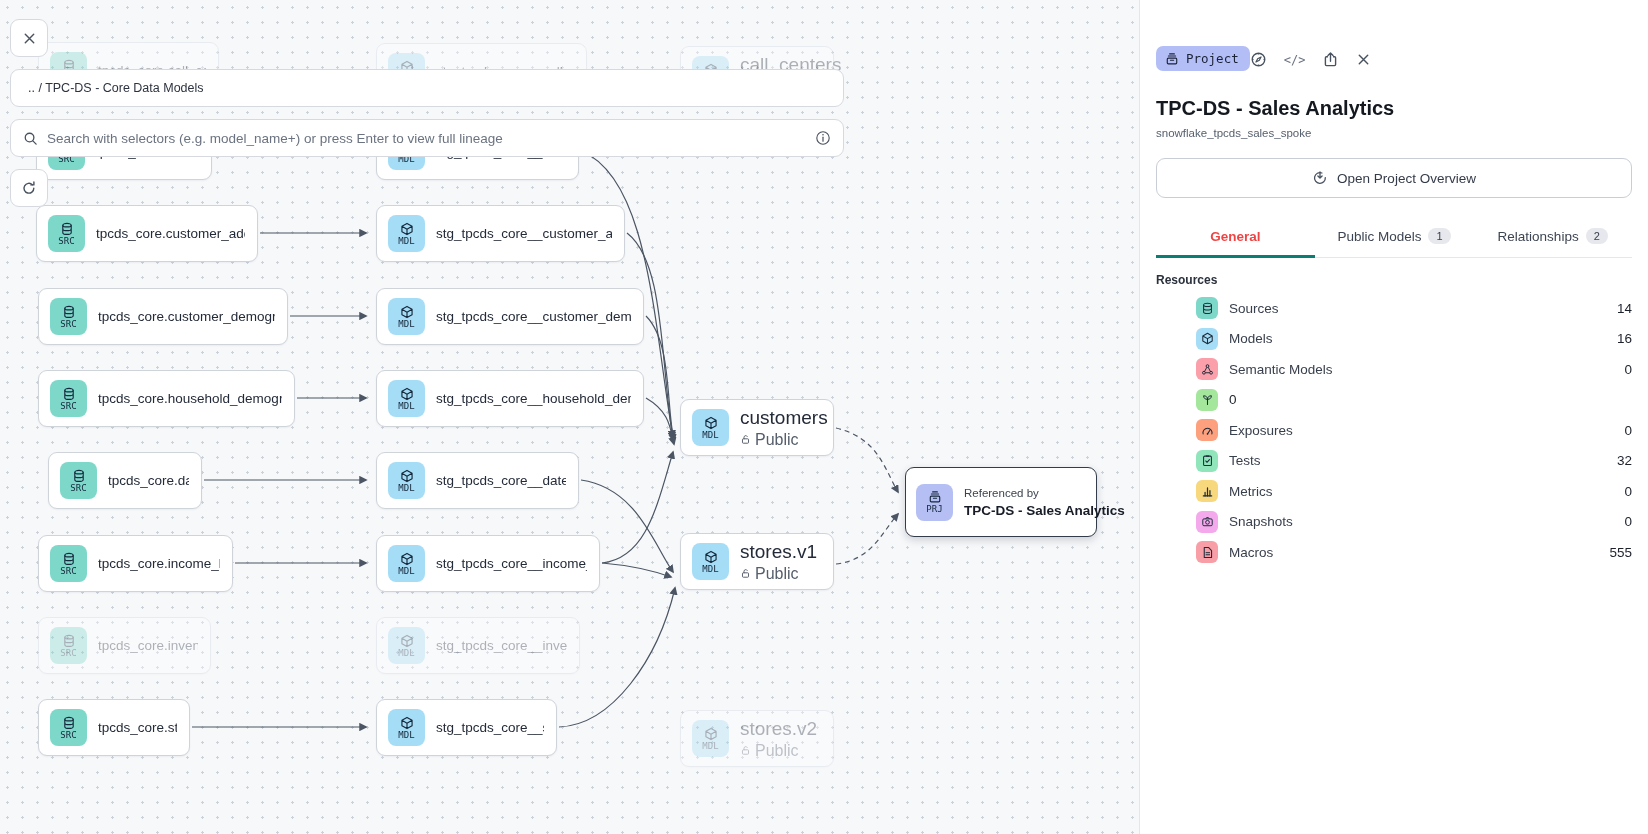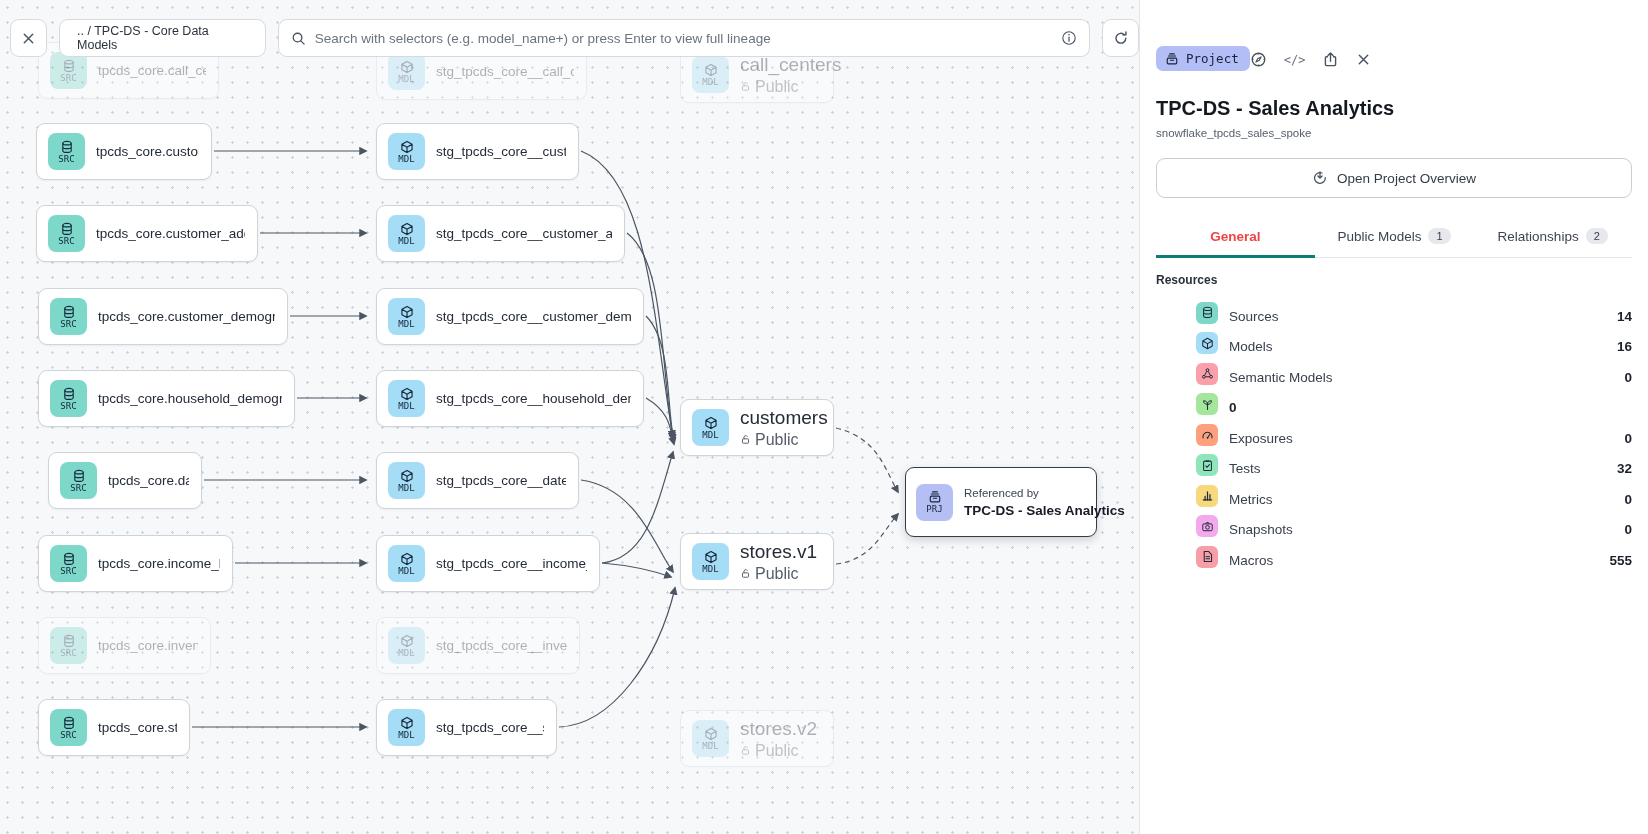--- a/index.html
+++ b/index.html
@@ -32,21 +32,21 @@
   .pub-vis svg { width:11px; height:11px; }
 
   .prj-node { position:absolute; z-index:3; left:905px; top:467px; width:192px; height:70px;
     background:#fff; border:1.5px solid #333c4a; border-radius:9px;
     box-shadow:0 3px 8px rgba(16,24,40,.18); display:flex; align-items:center;
     gap:11px; padding:0 10px; cursor:pointer; }
   .prj-cap { font-size:11.5px; color:#3c4450; }
   .prj-name { font-size:13.5px; font-weight:700; color:#171c26; margin-top:2px; white-space:nowrap; }
 
   
-  .toolbar { position:absolute; z-index:10; left:10px; top:19px; display:flex; gap:12px; }
+  .toolbar { position:absolute; z-index:10; left:10px; top:19px; display:flex; gap:12px;flex-direction:column; }
   .tbtn { width:38px; height:38px; background:#fff; border:1px solid #d6dae0; border-radius:9px;
     display:flex; align-items:center; justify-content:center; color:#39414e; cursor:pointer; }
   .crumb { height:38px; background:#fff; border:1px solid #d6dae0; border-radius:9px;
     display:flex; align-items:center; padding:0 17px; font-size:12.5px; color:#2c333f; cursor:pointer; }
   .searchbox { width:834px; height:38px; background:#fff; border:1px solid #d6dae0; border-radius:9px;
     display:flex; align-items:center; gap:9px; padding:0 12px; }
   .searchbox input { flex:1; border:none; outline:none; font-size:13.5px; color:#2a3140;
     font-family:"Liberation Sans", sans-serif; background:transparent; }
   .searchbox input::placeholder { color:#6b7380; }
   .icn { color:#48515e; display:inline-flex; }
@@ -69,26 +69,26 @@
     justify-content:center; gap:9px; font-size:13.5px; color:#343b48; cursor:pointer;
     font-family:"Liberation Sans", sans-serif; }
   .tabs { margin-top:21px; display:flex; border-bottom:1px solid #e5e7eb; }
   .tab { flex:1; display:flex; align-items:center; justify-content:center; gap:7px;
     padding:9px 0 11px; font-size:13.5px; color:#3d4552; cursor:pointer;
     border-bottom:3px solid transparent; margin-bottom:-1px; }
   .tab.active { color:#ef4444; font-weight:700; border-bottom-color:#0c7d72; }
   .pill { background:#e6e8ed; color:#39404d; font-size:11px; border-radius:10px;
     padding:2px 8px; }
   .res-head { margin:15px 0 6px; font-size:12px; font-weight:700; color:#2a313d; }
-  .res-row { display:flex; align-items:flex-end; gap:11px; height:30.5px; cursor:default;padding-left:40px; }
+  .res-row { display:flex; align-items:center; gap:11px; height:30.5px; cursor:default;padding-left:40px; }
   .chip { width:22px; height:22px; border-radius:6px; display:flex; align-items:center;
     justify-content:center; color:#1d2b3a; flex:0 0 22px; }
   .chip svg { width:13px; height:13px; }
   .res-label { flex:1; font-size:13.5px; color:#39404d; }
-  .res-count { font-size:13.5px; font-weight:700; color:#1c212b; }
+  .res-count { font-size:13.5px; font-weight:400; color:#1c212b; }
   .c-sources{background:#7ed8ca}.c-models{background:#a6ddf6}.c-semantic{background:#fb9fab}
   .c-seeds{background:#a4e79c}.c-exposures{background:#fca07e}.c-tests{background:#90e6ba}
   .c-metrics{background:#f8d87c}.c-snapshots{background:#f3a9eb}.c-macros{background:#f89ea6}
 </style>
 </head>
 <body>
 
 <svg width="0" height="0" style="position:absolute">
   <defs>
     <symbol id="i-db" viewBox="0 0 16 16">

